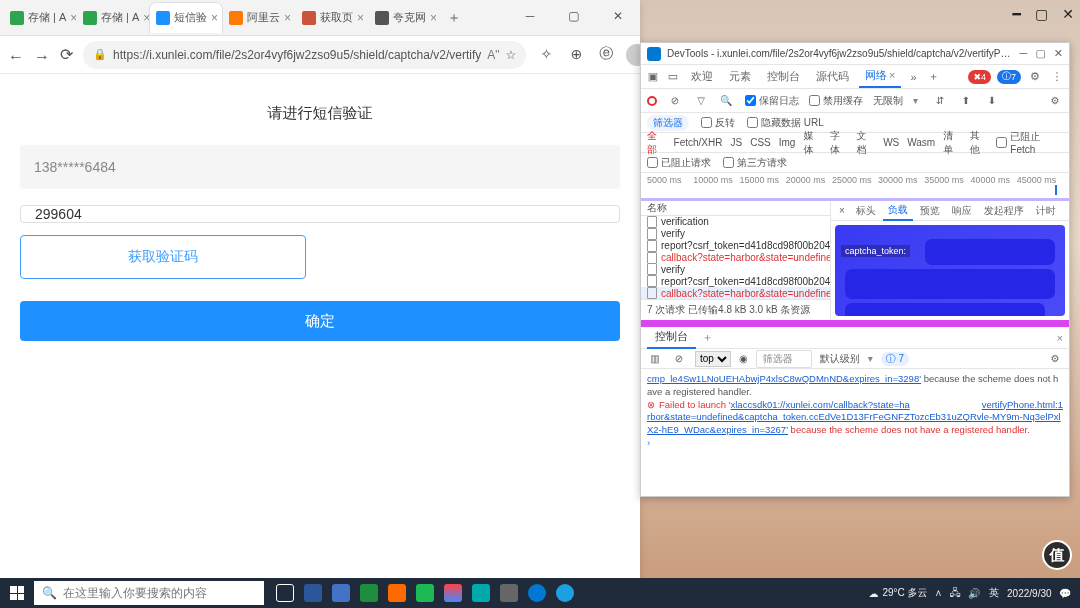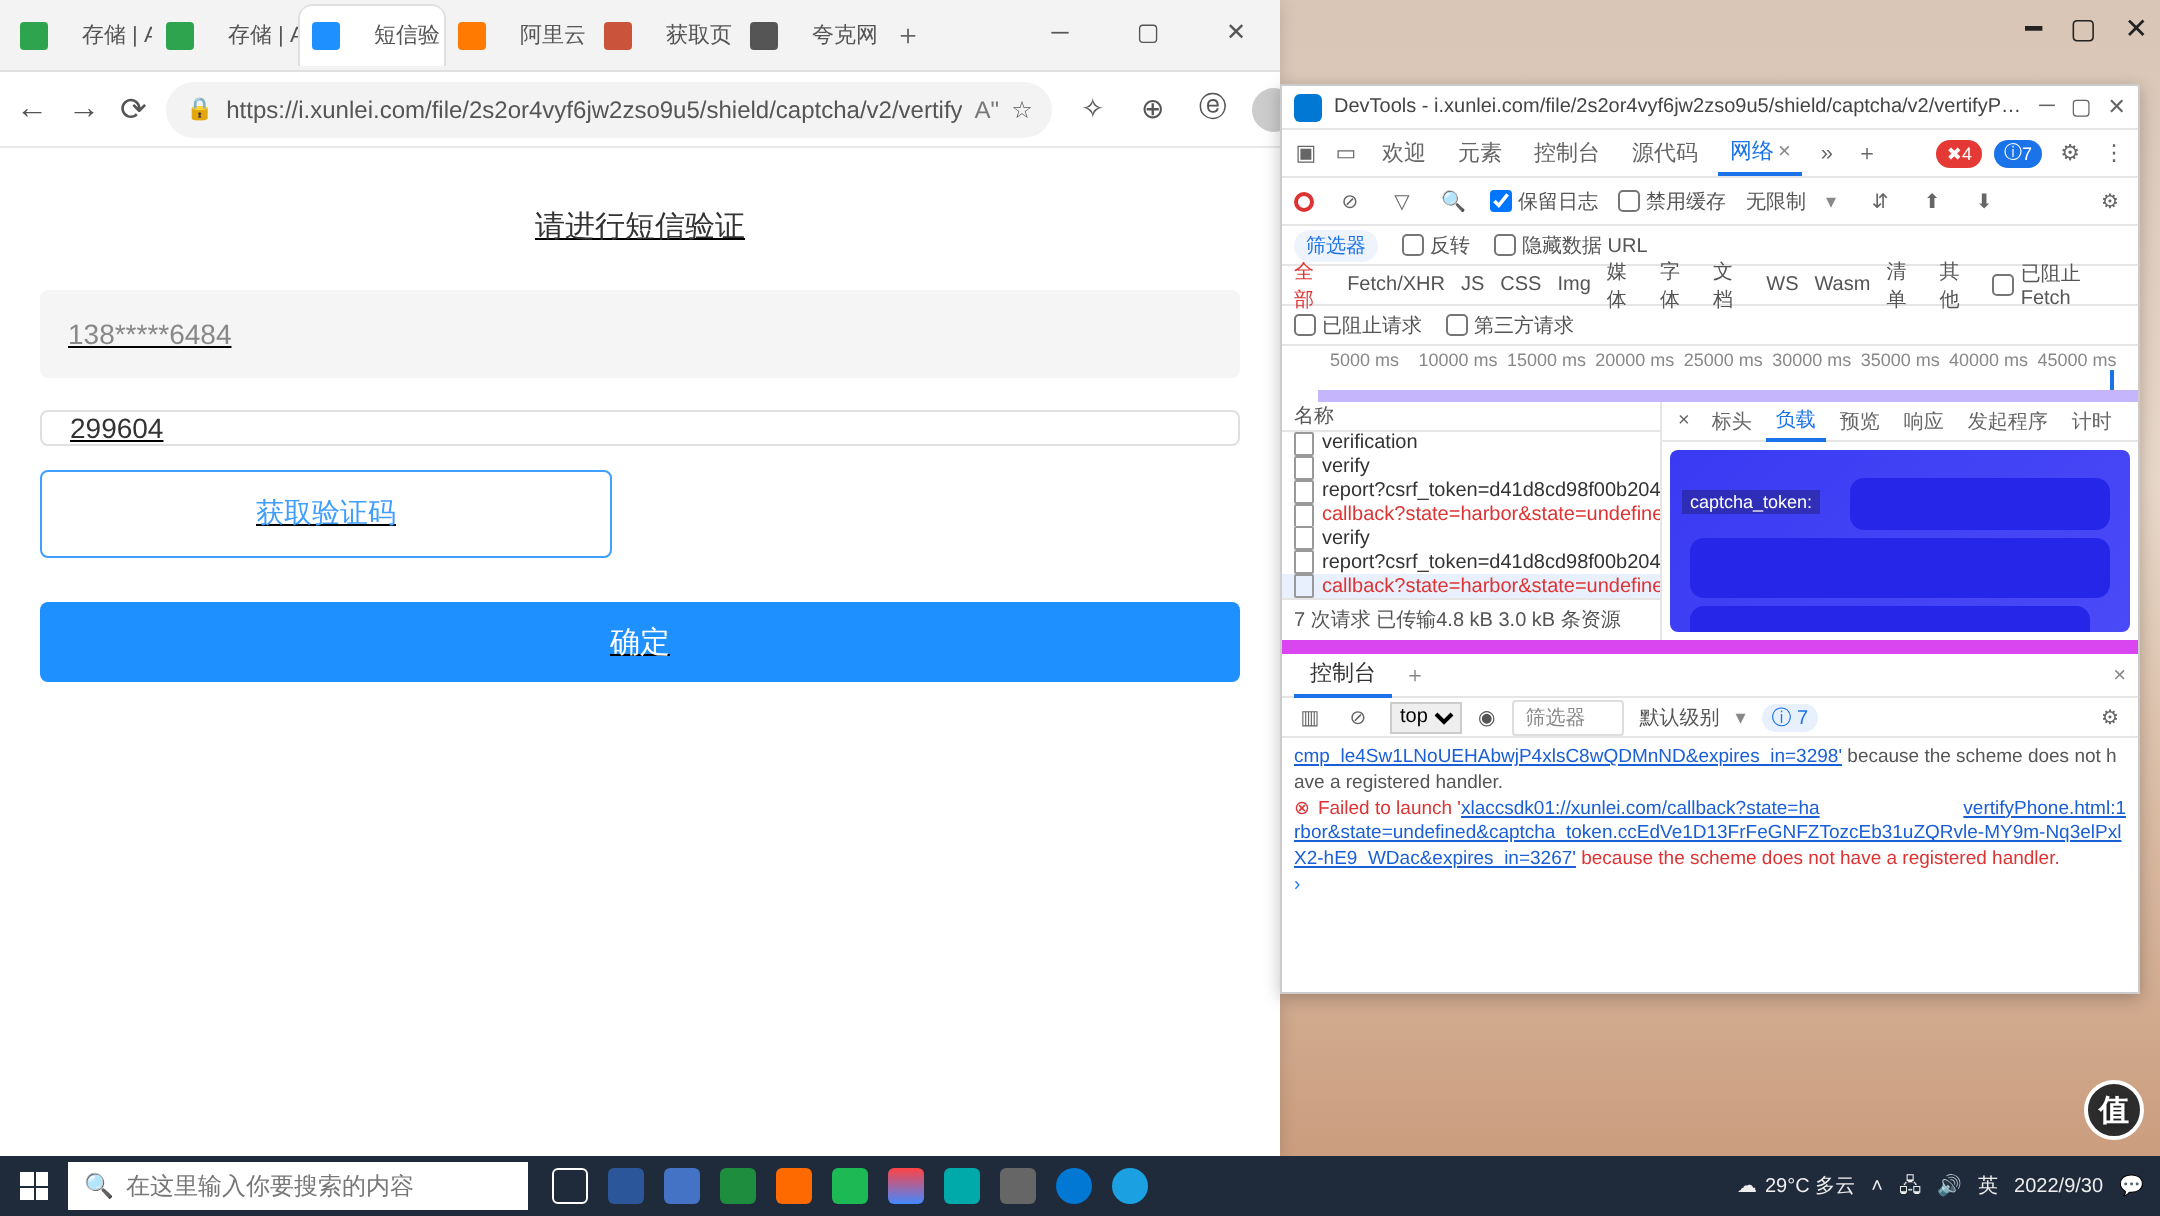--- a/index.html
+++ b/index.html
@@ -1,37 +1,37 @@
 <!DOCTYPE html>
 <html><head>
 <meta charset="utf-8">
 <style>
   * { box-sizing: border-box; margin: 0; padding: 0; font-family: "Segoe UI", "Microsoft YaHei", sans-serif; }
   body { width: 1080px; height: 608px; background: linear-gradient(to bottom, #d8c5b5 0%, #e8d8c8 40%, #c89878 100%); overflow: hidden; position: relative; }
 
   
   .edge-window { position: absolute; left: 0; top: 0; width: 640px; height: 578px; background: #fff; box-shadow: 0 2px 8px rgba(0,0,0,.15); }
   .edge-tabbar { height: 36px; background: #f3f3f3; display: flex; align-items: center; padding: 0 4px; border-bottom: 1px solid #e0e0e0; }
-  .tab { height: 30px; min-width: 72px; max-width: 72px; padding: 0 6px; display: flex; align-items: center; gap: 17px; font-size: 11px; color: #555; border-radius: 6px 6px 0 0; margin-right: 1px; overflow: hidden; white-space: nowrap; cursor: pointer; }
+  .tab { height: 30px; min-width: 72px; max-width: 72px; padding: 0 6px; display: flex; align-items: center; gap: 4px; font-size: 11px; color: #555; border-radius: 6px 6px 0 0; margin-right: 1px; overflow: hidden; white-space: nowrap; cursor: pointer; }
   .tab.active { background: #fff; box-shadow: 0 -1px 0 #e0e0e0, 1px 0 0 #e0e0e0, -1px 0 0 #e0e0e0; }
   .tab .favicon { width: 14px; height: 14px; flex: none; border-radius: 2px; }
   .tab .x { margin-left: auto; color: #888; font-size: 12px; }
   .newtab { width: 24px; height: 24px; display: flex; align-items: center; justify-content: center; color: #666; font-size: 14px; cursor: pointer; }
   .edge-winctrl { position: absolute; right: 0; top: 0; display: flex; }
   .edge-winctrl div { width: 44px; height: 32px; display: flex; align-items: center; justify-content: center; color: #555; font-size: 12px; cursor: pointer; }
 
   .edge-addr { height: 38px; display: flex; align-items: center; padding: 0 8px; gap: 10px; border-bottom: 1px solid #e8e8e8; }
   .nav-icon { width: 20px; height: 20px; display: flex; align-items: center; justify-content: center; color: #555; cursor: pointer; }
   .addr-field { flex: 1; height: 28px; background: #f3f3f3; border-radius: 14px; display: flex; align-items: center; padding: 0 10px; gap: 6px; font-size: 12px; color: #555; }
   .addr-field .lock { color: #888; font-size: 11px; }
   .addr-right { display: flex; gap: 10px; color: #555; }
   .addr-right .ic { width: 20px; height: 20px; display:flex; align-items:center; justify-content:center; cursor:pointer; font-size:14px; }
   .avatar { width: 22px; height: 22px; border-radius: 50%; background: #ccc; }
 
-  .page-content { padding: 30px 10px 0; text-decoration: underline; }
+  .page-content { padding: 30px 10px 0; }
   .page-title { text-align: center; font-size: 15px; color: #333; margin-bottom: 22px; }
   .phone-row { margin: 0 10px 16px; height: 44px; background: #f5f5f5; border-radius: 4px; display:flex; align-items:center; padding:0 14px; color:#888; font-size:14px; }
   .code-row { display:flex; gap:12px; margin:0 10px 22px;flex-direction:column; }
   .code-input { flex:1; height:44px; border:1px solid #e0e0e0; border-radius:4px; padding:0 14px; font-size:14px; color:#333; }
   .get-code-btn { width:286px; height:44px; border:1px solid #409eff; border-radius:4px; background:#fff; color:#409eff; font-size:14px; cursor:pointer; }
   .confirm-btn { display:block; margin:0 10px; height:40px; width:calc(100% - 20px); background:#1e90ff; color:#fff; border:none; border-radius:4px; font-size:15px; cursor:pointer; }
 
   
   .devtools { position:absolute; left:640px; top:42px; width:430px; height:455px; background:#fff; box-shadow:0 2px 8px rgba(0,0,0,.25); font-size:11px; color:#333; display:flex; flex-direction:column; border:1px solid #ccc; }
   
@@ -58,21 +58,21 @@
 
   .dt-row2 { height:20px; display:flex; align-items:center; border-bottom:1px solid #e5e5e5; padding:0 6px; gap:12px; font-size:10px; color:#555; }
   .pill { background:#eef3fd; color:#1a73e8; padding:1px 6px; border-radius:8px; }
 
   .dt-filters { height:20px; display:flex; align-items:center; gap:8px; padding:0 6px; border-bottom:1px solid #e5e5e5; font-size:10px; color:#555; }
   .dt-filters .f { cursor:pointer; }
   .dt-filters .f.active { color:#d33; }
 
   .dt-thirdparty { height:20px; display:flex; align-items:center; gap:12px; padding:0 6px; border-bottom:1px solid #e5e5e5; font-size:10px; color:#555; }
 
-  .timeline { height:28px; border-bottom:6px solid #c4b5fd; display:flex; align-items:flex-start; padding:2px 6px; font-size:9px; color:#888; gap:0; position:relative;margin-left:18px; }
+  .timeline { height:28px; border-bottom:3px solid #c4b5fd; display:flex; align-items:flex-start; padding:2px 6px; font-size:9px; color:#888; gap:0; position:relative; }
   .timeline span { width:48px; }
   .timeline .marker { position:absolute; right:12px; top:12px; width:2px; height:10px; background:#1a73e8; }
 
   .network-body { flex:1; display:flex; min-height:0; border-bottom:7px solid #d946ef; }
   .req-list { width:190px; border-right:1px solid #e5e5e5; display:flex; flex-direction:column; }
   .req-header { height:20px; padding:0 6px; display:flex; align-items:center; font-size:10px; color:#555; border-bottom:1px solid #e5e5e5; }
   .req-item { padding:2px 6px; font-size:10px; white-space:nowrap; overflow:hidden; text-overflow:ellipsis; display:flex; align-items:center; gap:4px; cursor:pointer; }
   .req-item .fi { width:10px; height:12px; border:1px solid #999; border-radius:1px; flex:none; }
   .req-item.red { color:#d33; }
   .req-item.sel { background:#e8f0fe; }

